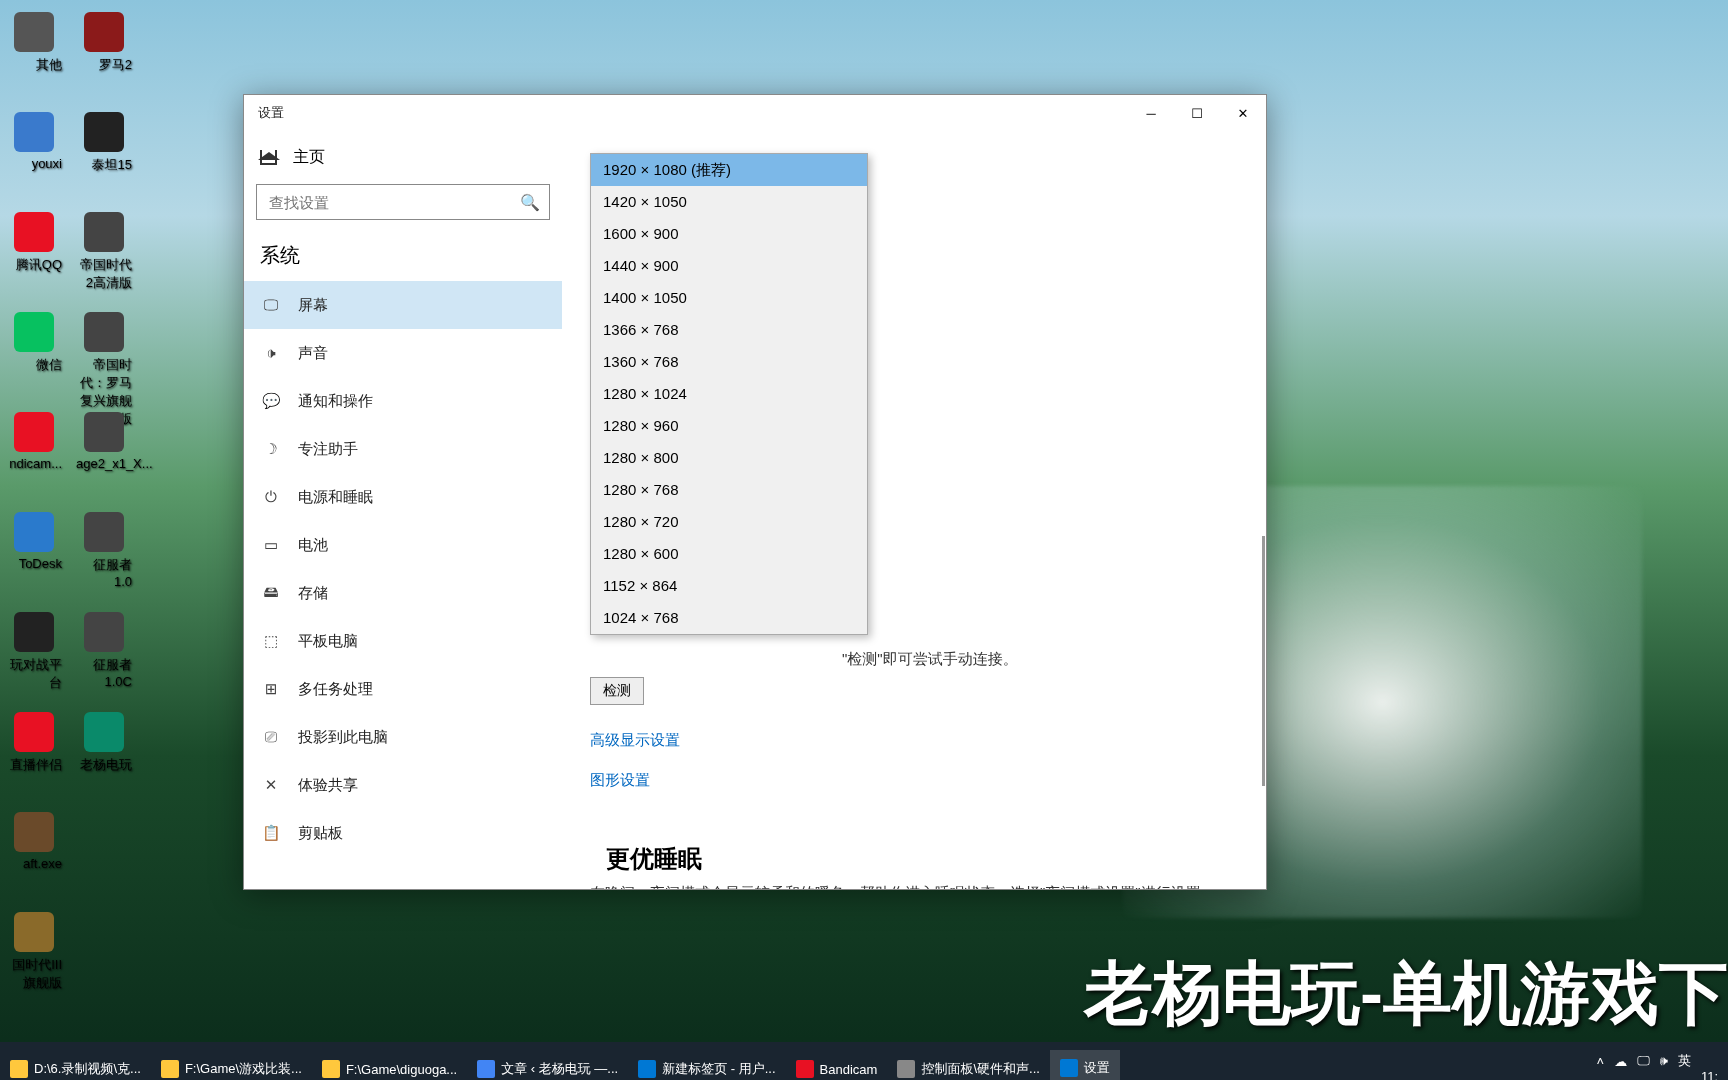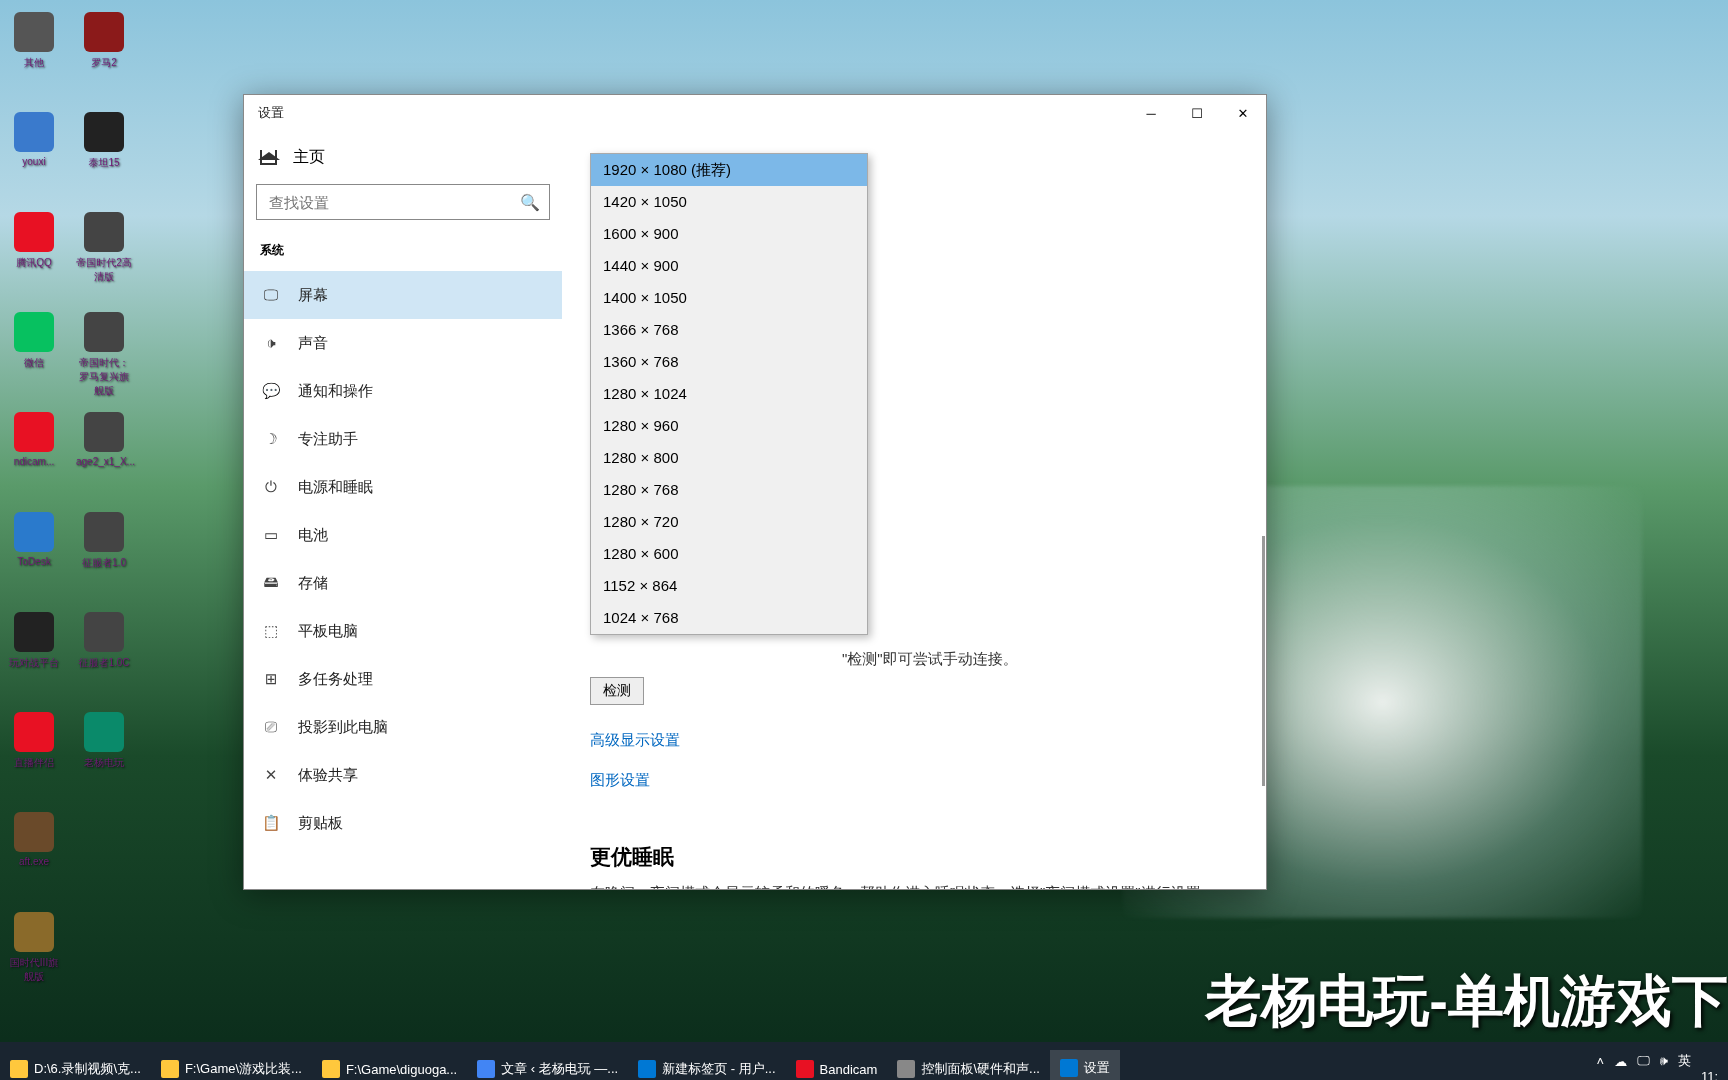--- a/index.html
+++ b/index.html
@@ -1,45 +1,45 @@
 <!DOCTYPE html>
 <html><head>
 <meta charset="utf-8">
 <style>
 *{margin:0;padding:0;box-sizing:border-box;font-family:"Microsoft YaHei","Segoe UI",sans-serif;}
 body{width:1728px;height:1080px;overflow:hidden;position:relative;background:linear-gradient(180deg,#7ab8d8 0%,#a8d0e0 25%,#4a8a5a 50%,#2a5a3a 100%);}
 .wallpaper{position:absolute;inset:0;background:linear-gradient(180deg,#8cc4dc 0%,#b5d8e5 20%,#5a9a6a 45%,#1a4a2a 70%,#0a2a1a 100%);}
 .wallpaper::before{content:"";position:absolute;left:30%;top:15%;width:40%;height:50%;background:linear-gradient(180deg,#5a8a6a,#2a5a3a);clip-path:polygon(20% 100%,35% 20%,50% 60%,65% 10%,80% 100%);opacity:.8;}
 .wallpaper::after{content:"";position:absolute;right:5%;bottom:15%;width:30%;height:40%;background:radial-gradient(ellipse at center,rgba(255,255,255,.9),rgba(200,230,230,.3) 60%,transparent);filter:blur(2px);}
-.dicon{position:absolute;width:56px;text-align:center;color:#701a75;font-size:10px;text-shadow:1px 1px 2px rgba(0,0,0,.8);cursor:pointer;}
+.dicon{position:absolute;width:56px;text-align:right;color:#000000;font-size:13px;text-shadow:1px 1px 2px rgba(0,0,0,.8);cursor:pointer;}
 .dicon .ibox{width:40px;height:40px;margin:0 auto 4px;border-radius:6px;background:#666;}
 .win{position:absolute;left:243px;top:94px;width:1024px;height:796px;background:#fff;border:1px solid #888;box-shadow:0 5px 30px rgba(0,0,0,.4);}
 .titlebar{height:36px;display:flex;align-items:center;padding-left:14px;}
 .titlebar .t{font-size:13px;color:#222;}
 .wbtns{margin-left:auto;display:flex;}
 .wbtn{width:46px;height:36px;display:flex;align-items:center;justify-content:center;cursor:pointer;font-size:13px;}
 .body{display:flex;height:calc(100% - 36px);}
 .side{width:318px;padding:10px 12px 0;overflow:hidden;}
 .home{display:flex;align-items:center;gap:16px;padding:6px 4px 16px;font-size:16px;cursor:pointer;}
 .search{position:relative;margin-bottom:18px;}
 .search input{width:100%;height:36px;border:1px solid #888;padding:0 36px 0 12px;font-size:15px;background:rgba(255,255,255,.5);}
 .search .sicon{position:absolute;right:10px;top:9px;color:#555;}
-.cat{font-size:12px;font-weight:700;padding:4px 4px 12px;}
+.cat{font-size:20px;font-weight:400;padding:4px 4px 12px;}
 .navitem{display:flex;align-items:center;gap:18px;height:48px;padding:0 6px;font-size:15px;cursor:pointer;color:#222;}
 .navitem.sel{background:#d0e6f5;margin:0 -12px;padding:0 18px;}
 .navitem .ni{width:18px;text-align:center;color:#444;}
 .main{flex:1;padding:0 28px;position:relative;overflow:hidden;}
 .maintext{font-size:15px;color:#333;line-height:1.6;position:absolute;}
 .btn{display:inline-block;border:1px solid #999;background:#eee;padding:4px 12px;font-size:14px;cursor:pointer;}
 .link{color:#0067c0;font-size:15px;cursor:pointer;}
 .dd{position:absolute;left:590px;top:153px;width:278px;background:#f0f0f0;border:1px solid #aaa;box-shadow:3px 3px 8px rgba(0,0,0,.25);max-height:490px;overflow:hidden;}
 .ddi{height:32px;line-height:32px;padding:0 12px;font-size:15px;cursor:pointer;}
 .ddi.sel{background:#7cb8e8;}
 .scrollb{position:absolute;right:1px;top:405px;width:3px;height:250px;background:#999;}
-.wm{position:absolute;right:0;bottom:40px;color:#fff;font-size:56px;font-weight:700;text-shadow:2px 2px 4px #000;white-space:nowrap;}
+.wm{position:absolute;right:0;bottom:40px;color:#fff;font-size:69px;font-weight:700;text-shadow:2px 2px 4px #000;white-space:nowrap;}
 .taskbar{position:absolute;bottom:0;left:0;right:0;height:38px;background:#1a2530;display:flex;align-items:center;color:#fff;font-size:13px;}
 .tbtn{height:38px;display:flex;align-items:center;gap:6px;padding:0 10px;cursor:pointer;white-space:nowrap;overflow:hidden;margin-top:8px;}
 .tbtn.act{background:rgba(255,255,255,.15);border-bottom:2px solid #76b9ed;}
 .tbi{width:18px;height:18px;background:#ffc83d;border-radius:2px;}
 .tray{margin-left:auto;display:flex;align-items:center;gap:10px;padding:0 10px;}
 .tray span{cursor:pointer;font-size:13px;}
 .home-icon{width:17px;height:15px;border:2px solid #333;border-top:none;position:relative;}
 .home-icon::before{content:"";position:absolute;top:-9px;left:-4px;width:0;height:0;border:11px solid transparent;border-bottom:8px solid #333;}
 </style>
 </head>
@@ -192,21 +192,21 @@
             <span>剪贴板</span>
           </div>
         </div>
     </div>
     <div class="main">
       <div class="scrollb"></div>
       <div class="maintext" style="top:516px;left:280px;">"检测"即可尝试手动连接。</div>
       <div class="btn" style="position:absolute;top:546px;left:28px;"><span>检测</span></div>
       <div class="link" style="position:absolute;top:600px;left:28px;">高级显示设置</div>
       <div class="link" style="position:absolute;top:640px;left:28px;">图形设置</div>
-      <div style="position:absolute;top:712px;left:28px;font-size:21px;font-weight:600;">更优睡眠</div>
+      <div style="position:absolute;top:712px;left:44px;font-size:24px;font-weight:600;">更优睡眠</div>
       <div class="maintext" style="top:750px;left:28px;right:28px;">在晚间，夜间模式会显示较柔和的暖色，帮助你进入睡眠状态。选择"夜间模式设置"进行设置。</div>
     </div>
   </div>
 </div>
 
 <div class="dd">
   <div id="ddlist">
       <div class="ddi sel">1920 × 1080 (推荐)</div>
       <div class="ddi">1420 × 1050</div>
       <div class="ddi">1600 × 900</div>

